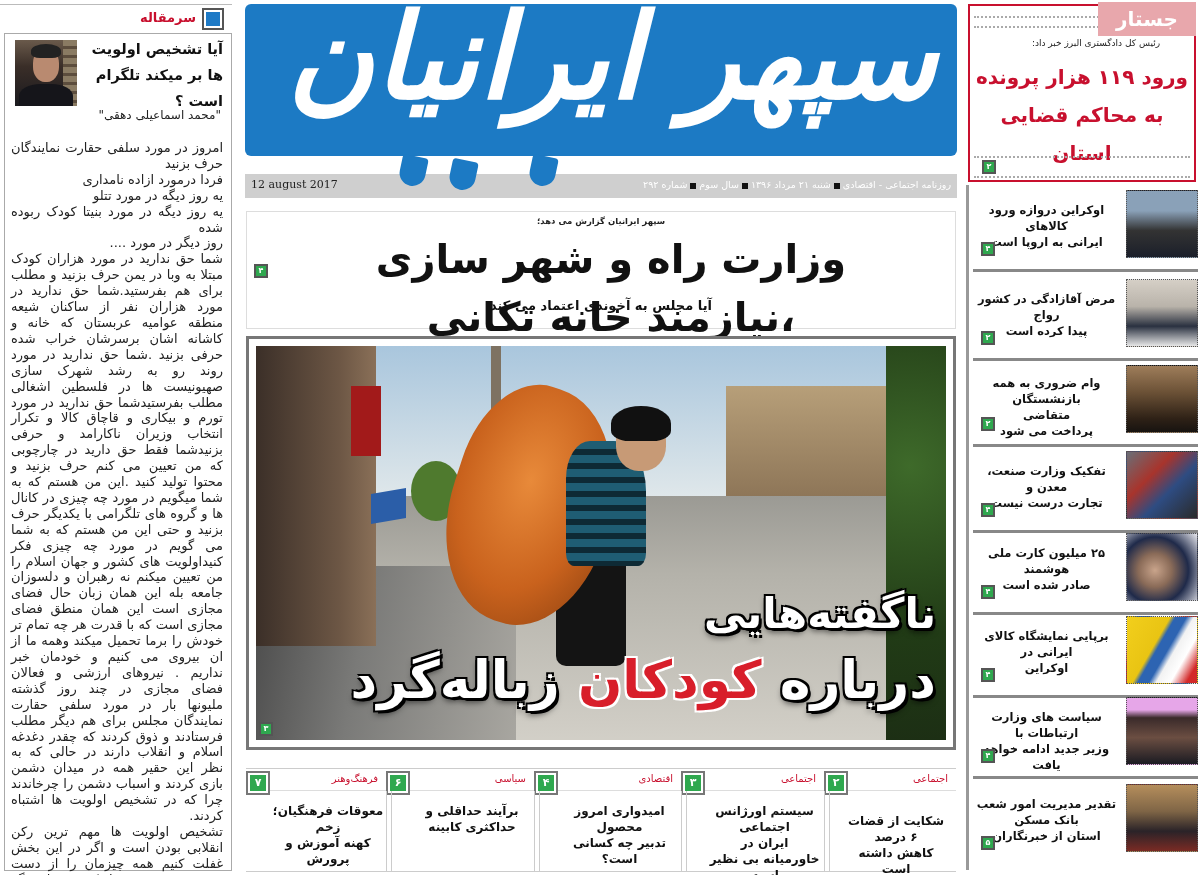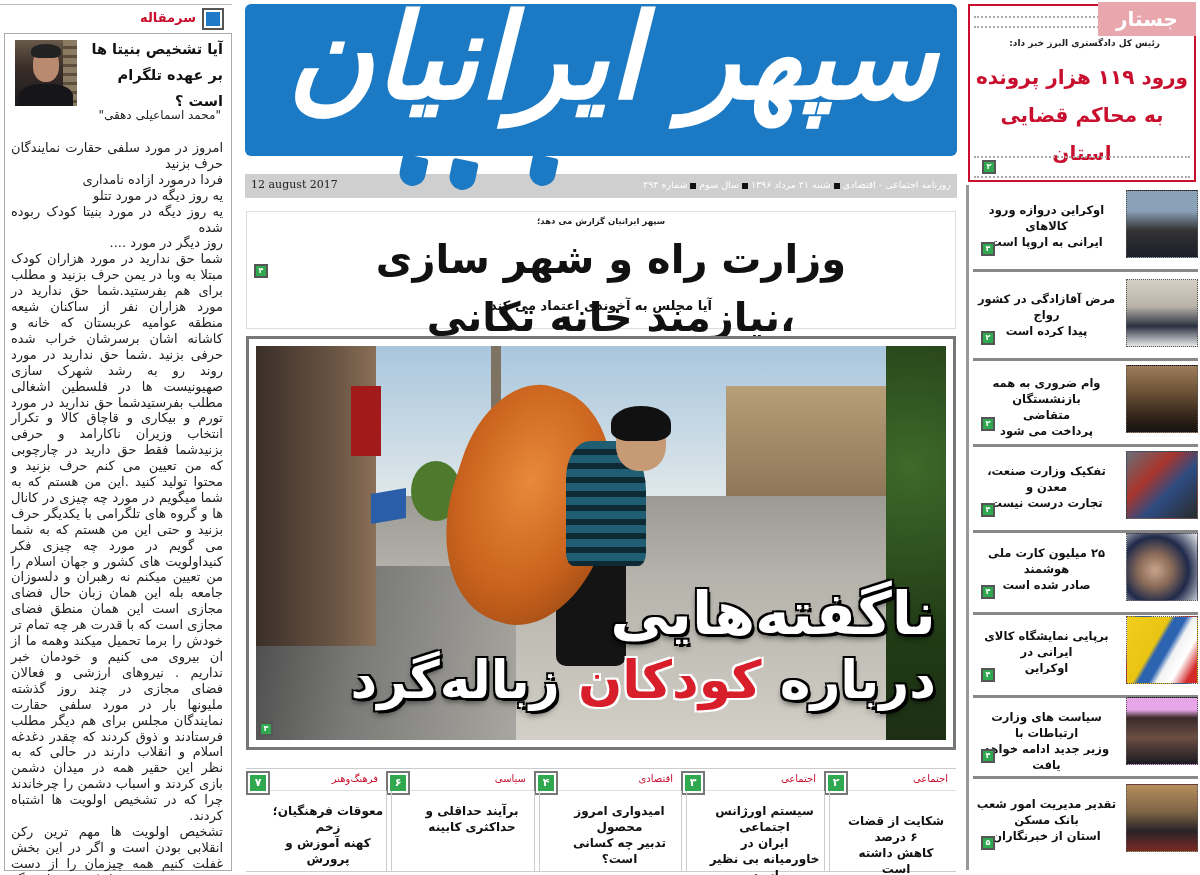--- a/index.html
+++ b/index.html
@@ -54,42 +54,42 @@
   .ph-tree-l { position: absolute; left: 155px; top: 115px; width: 50px; height: 60px; border-radius: 50%; background: #4f7a2e; }
   .ph-bldg-r { position: absolute; right: 60px; top: 40px; width: 160px; height: 110px; background: linear-gradient(180deg,#b79f79,#8e7658); }
   .ph-tree-r { position: absolute; right: 0; top: 0; width: 60px; height: 400px; background: radial-gradient(circle at 40% 30%,#3e6a2a 0,#213b16 60%,#1c2e14 100%); }
   .ph-bag { position: absolute; left: 195px; top: 40px; width: 160px; height: 240px; background: radial-gradient(ellipse at 45% 40%,#e88a3a 0%,#c9621d 55%,#8d4110 100%); border-radius: 40% 55% 45% 50%; transform: rotate(18deg); }
   .ph-boy-shirt { position: absolute; left: 310px; top: 95px; width: 80px; height: 125px; background: repeating-linear-gradient(180deg,#1f5d73 0 8px,#0e2a35 8px 14px); border-radius: 30% 40% 10% 10%; }
   .ph-boy-head { position: absolute; left: 360px; top: 70px; width: 50px; height: 55px; background: #c79a76; border-radius: 45%; }
   .ph-boy-hair { position: absolute; left: 355px; top: 60px; width: 60px; height: 35px; background: #111; border-radius: 50% 50% 30% 30%; }
   .ph-boy-pants { position: absolute; left: 300px; top: 210px; width: 70px; height: 110px; background: #141414; border-radius: 10px; }
   .photo-caption { position: absolute; right: 10px; top: 235px; direction: rtl; text-align: right; font-weight: bold; color: #fff; line-height: 66px;
     text-shadow: 3px 3px 0 #000, -2px -2px 0 #000, 2px -2px 0 #000, -2px 2px 0 #000, 0 4px 6px rgba(0,0,0,.6); }
-  .photo-caption .l1 { font-size: 59px; display: block; }
+  .photo-caption .l1 { font-size: 42px; display: block; }
   .photo-caption .l2 { font-size: 52px; display: block; }
   .photo-caption .hl { color: #d81e2a; text-shadow: 2px 2px 0 #fff, -2px -2px 0 #fff, 2px -2px 0 #fff, -2px 2px 0 #fff; }
   .photo .pgbadge { position: absolute; left: 3px; bottom: 4px; }
 
   
   .strip { position: absolute; left: 246px; top: 768px; width: 710px; height: 104px; }
   .cell { position: absolute; top: 0; height: 104px; border-top: 1px solid #ccc; border-bottom: 1px solid #ccc; }
   .cell .cat { position: absolute; top: 4px; direction: rtl; color: #c8102e; font-size: 10px; }
   .cell .hd { position: absolute; left: 8px; right: 8px; top: 34px; direction: rtl; text-align: center; font-weight: bold; font-size: 12px; line-height: 16px; color: #111; white-space: pre-line; }
   .cell .vline { position: absolute; top: 22px; bottom: 0; width: 6px; border-left: 1px solid #ccc; border-right: 1px solid #ccc; }
   .cell .catbar { position: absolute; left: 0; right: 0; top: 0; height: 22px; border-bottom: 1px solid #ddd; }
   .cell .num { position: absolute; top: 2px; width: 24px; height: 24px; border: 2px solid #777; background: #fff; padding: 2px; }
   .cell .num i { display: block; width: 100%; height: 100%; background: #2fa84f; color: #fff; font-style: normal; font-weight: bold; font-size: 11px; text-align: center; line-height: 16px; }
 
   
   .rcol { position: absolute; left: 965px; top: 0; width: 235px; height: 875px; }
   .rcol .rail { position: absolute; left: 1px; top: 185px; width: 3px; height: 685px; background: #999; }
   .breaking { position: absolute; left: 3px; top: 4px; width: 228px; height: 178px; border: 2px solid #c8102e; background: #fff; }
   .breaking .dots { position: absolute; left: 4px; right: 4px; height: 0; border-top: 2px dotted #aaa; }
   .breaking .tag { position: absolute; right: -2px; top: -4px; width: 98px; height: 34px; background: #e8a7ac; color: #fff; font-weight: bold; font-size: 20px; text-align: center; line-height: 34px; direction: rtl; }
-  .breaking .kicker { position: absolute; right: 34px; top: 32px; direction: rtl; font-size: 9px; font-weight: bold; color: #222; }
+  .breaking .kicker { position: absolute; right: 34px; top: 32px; direction: rtl; font-size: 9px; font-weight: normal; color: #222; }
   .breaking .title { position: absolute; left: 4px; right: 4px; top: 52px; direction: rtl; text-align: center; color: #c8102e; font-weight: bold; font-size: 20px; line-height: 38px; }
   .breaking .pgbadge { position: absolute; left: 12px; top: 154px; }
 
   .ritem { position: absolute; left: 8px; width: 225px; height: 82px; border-bottom: 3px solid #888; }
   .ritem .thumb { position: absolute; right: 0; top: 0; width: 72px; height: 68px; border: 1px dotted #555; overflow: hidden; }
   .ritem .hd { position: absolute; right: 80px; left: 2px; top: 12px; direction: rtl; text-align: center; font-weight: bold; font-size: 11.5px; line-height: 16px; color: #111; white-space: pre-line; }
   .ritem .pgbadge { position: absolute; left: 8px; top: 52px; }
   .t1 { background: linear-gradient(180deg,#8aa1b8 0%,#8aa1b8 30%,#333 60%,#1b1f2a 100%); }
   .t2 { background: linear-gradient(180deg,#d5cfc6 0%,#b9b3aa 40%,#2a3140 70%,#e7e7e7 100%); }
   .t3 { background: linear-gradient(180deg,#9e7d5a 0%,#6b5136 40%,#2e2116 80%,#171310 100%); }
@@ -109,21 +109,21 @@
       </span>
     <span class="lbl">سرمقاله</span>
   </div>
   <div class="ed-box">
     <div class="ed-photo">
       <div class="shelf"></div>
         <div class="suit"></div>
         <div class="face"></div>
         <div class="hair"></div>
     </div>
-    <h2 class="ed-title">آیا تشخیص بنیتا ها بر عهده تلگرام است ؟</h2>
+    <h2 class="ed-title">آیا تشخیص اولویت ها بر میکند تلگرام است ؟</h2>
     <div class="ed-author">"محمد اسماعیلی دهقی"</div>
     <p class="ed-body">امروز در مورد سلفی حقارت نمایندگان حرف بزنید
 فردا درمورد ازاده نامداری
 یه روز دیگه در مورد تتلو
 یه روز دیگه در مورد بنیتا کودک ربوده شده
 روز دیگر در مورد ....
 شما حق ندارید در مورد هزاران کودک مبتلا به وبا در یمن حرف بزنید و مطلب برای هم بفرستید.شما حق ندارید در مورد هزاران نفر از ساکنان شیعه منطقه عوامیه عربستان که خانه و کاشانه اشان برسرشان خراب شده حرفی بزنید .شما حق ندارید در مورد روند رو به رشد شهرک سازی صهیونیست ها در فلسطین اشغالی مطلب بفرستیدشما حق ندارید در مورد تورم و بیکاری و قاچاق کالا و تکرار انتخاب وزیران ناکارامد و حرفی بزنیدشما فقط حق دارید در چارچوبی که من تعیین می کنم حرف بزنید و محتوا تولید کنید .این من هستم که به شما میگویم در مورد چه چیزی در کانال ها و گروه های تلگرامی با یکدیگر حرف بزنید و حتی این من هستم که به شما می گویم در مورد چه چیزی فکر کنیداولویت های کشور و جهان اسلام را من تعیین میکنم نه رهبران و دلسوزان جامعه بله این همان زبان حال فضای مجازی است این همان منطق فضای مجازی است که با قدرت هر چه تمام تر خودش را برما تحمیل میکند وهمه ما از ان بیروی می کنیم و خودمان خبر نداریم . نیروهای ارزشی و فعالان فضای مجازی در چند روز گذشته ملیونها بار در مورد سلفی حقارت نمایندگان مجلس برای هم دیگر مطلب فرستادند و ذوق کردند که چقدر دغدغه اسلام و انقلاب دارند در حالی که به نظر این حقیر همه در میدان دشمن بازی کردند و اسباب دشمن را چرخاندند چرا که در تشخیص اولویت ها اشتباه کردند.
 تشخیص اولویت ها مهم ترین رکن انقلابی بودن است و اگر در این بخش غفلت کنیم همه چیزمان را از دست می‌دهیم و فرصت ها یکی پس از دیگر بر باد می رود.
 گاهی یادمان می‌رود که در وسط میدان جنگ نرم دشمن هستیم و دشمن هم درس خود را از حفظ است و این ما هستیم که اندر خم یک کوچه بدنبال قاتل آن رزمی کار معروف می گردیم.</p>
   </div>

